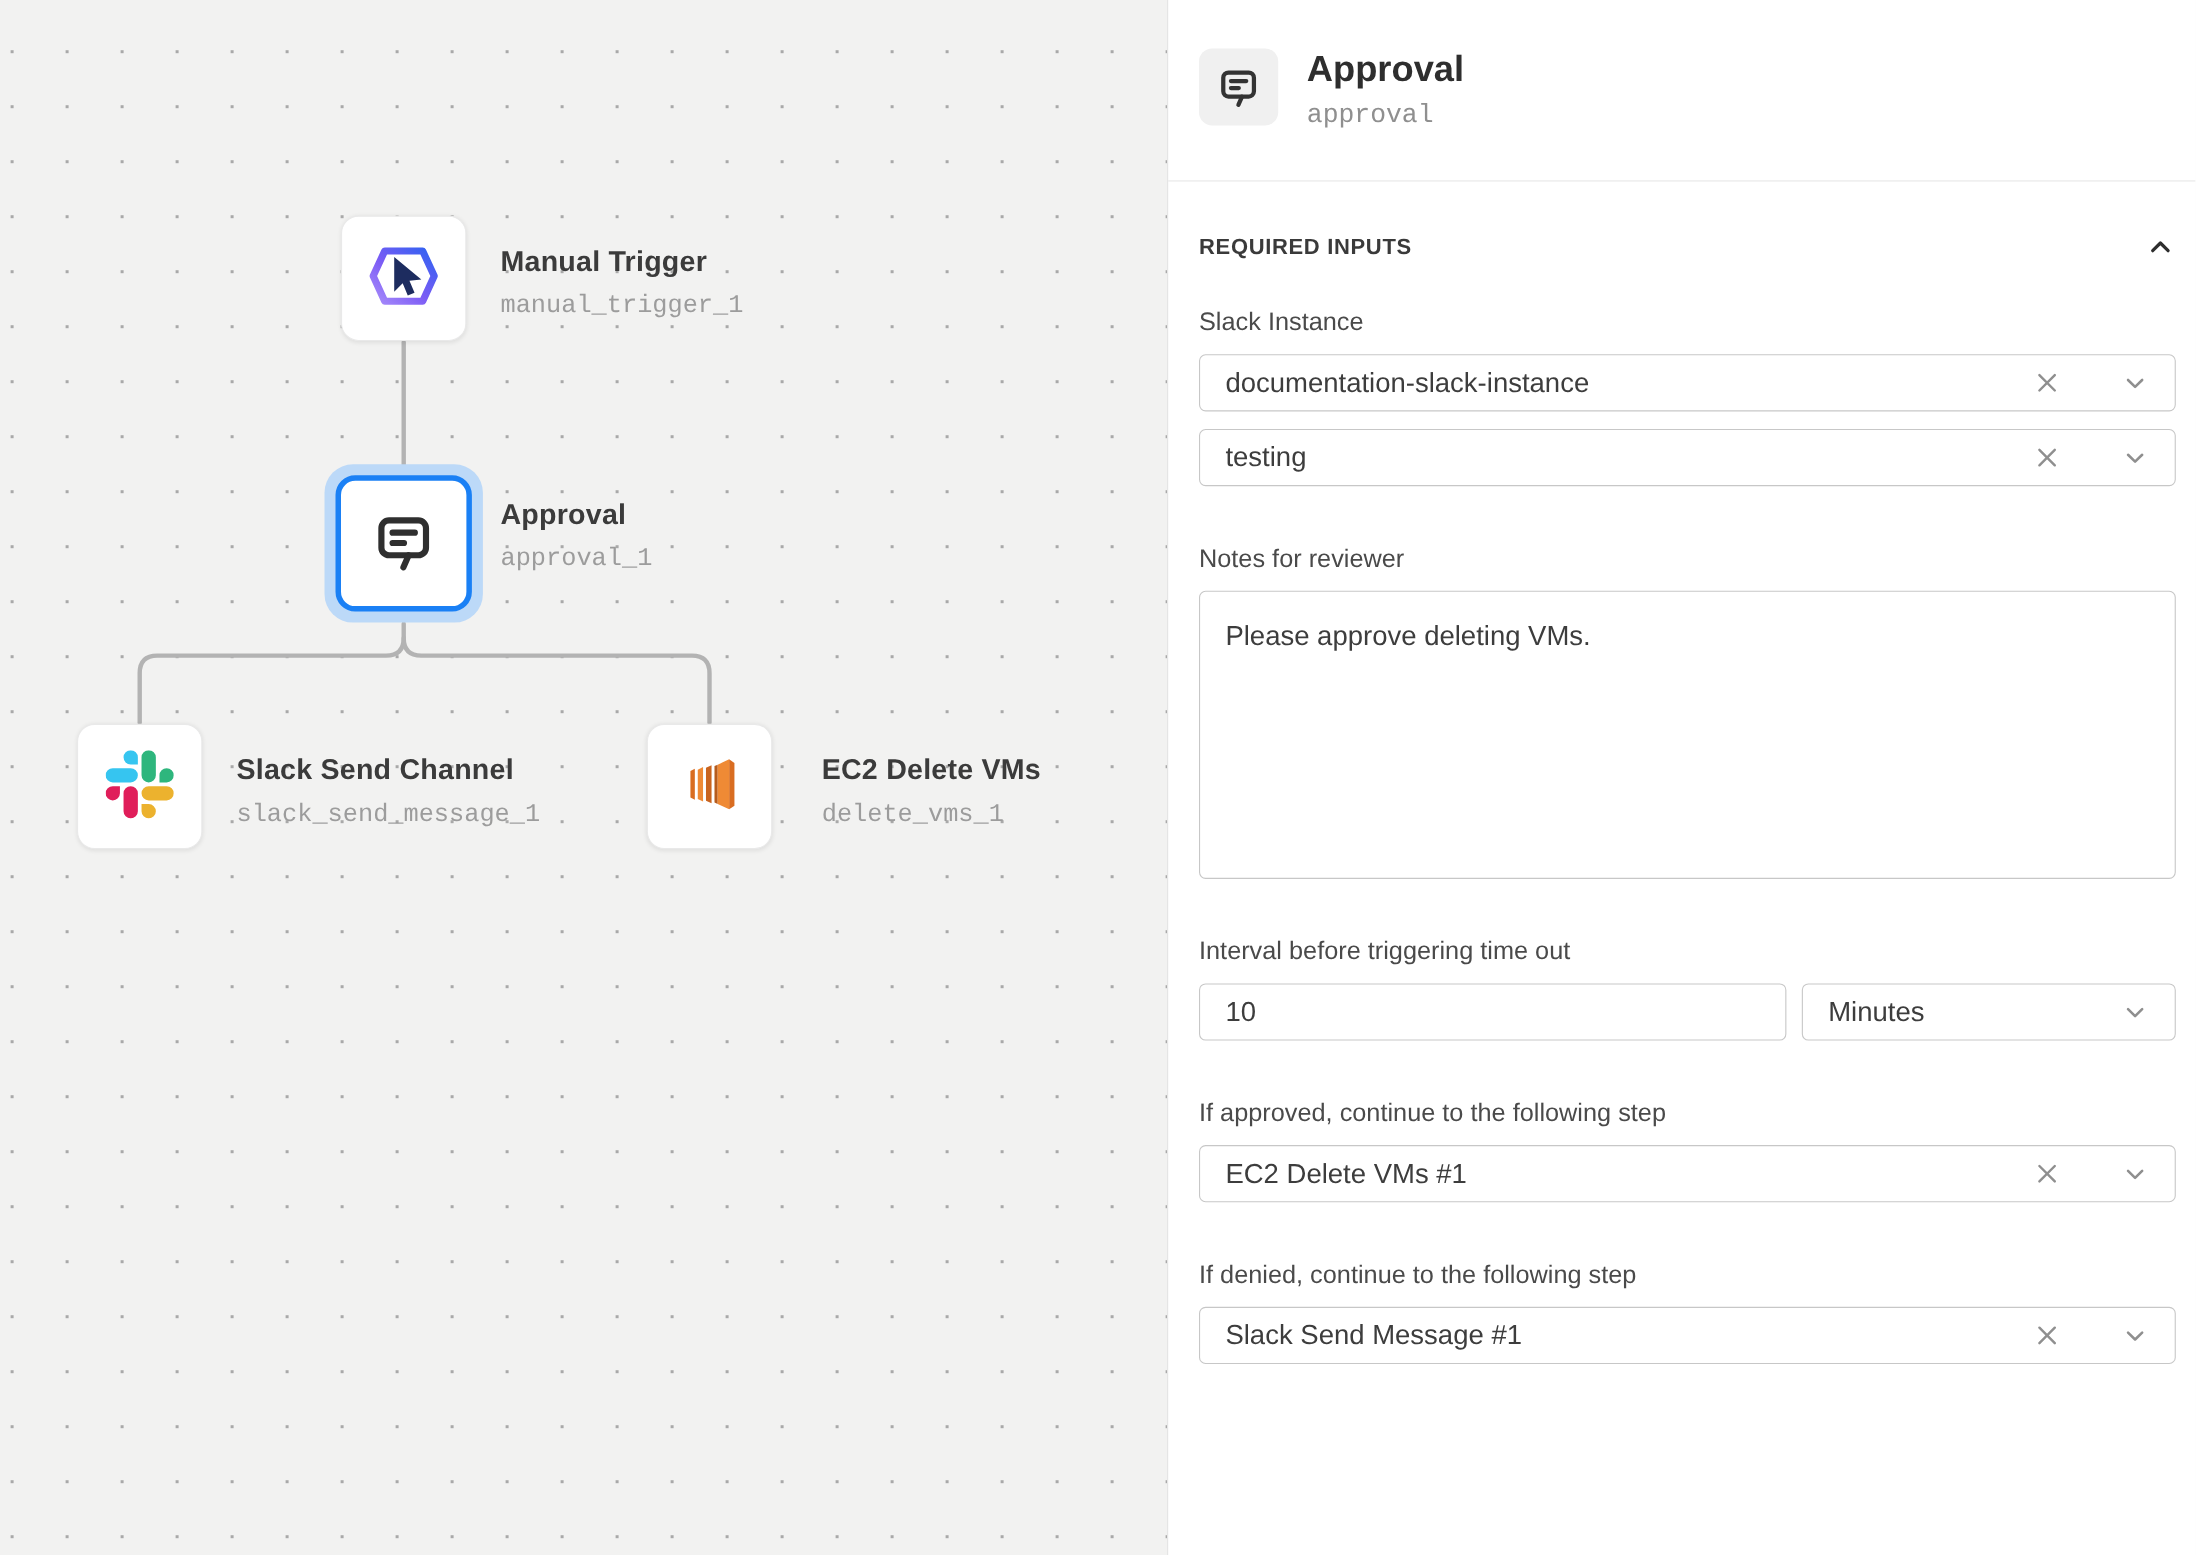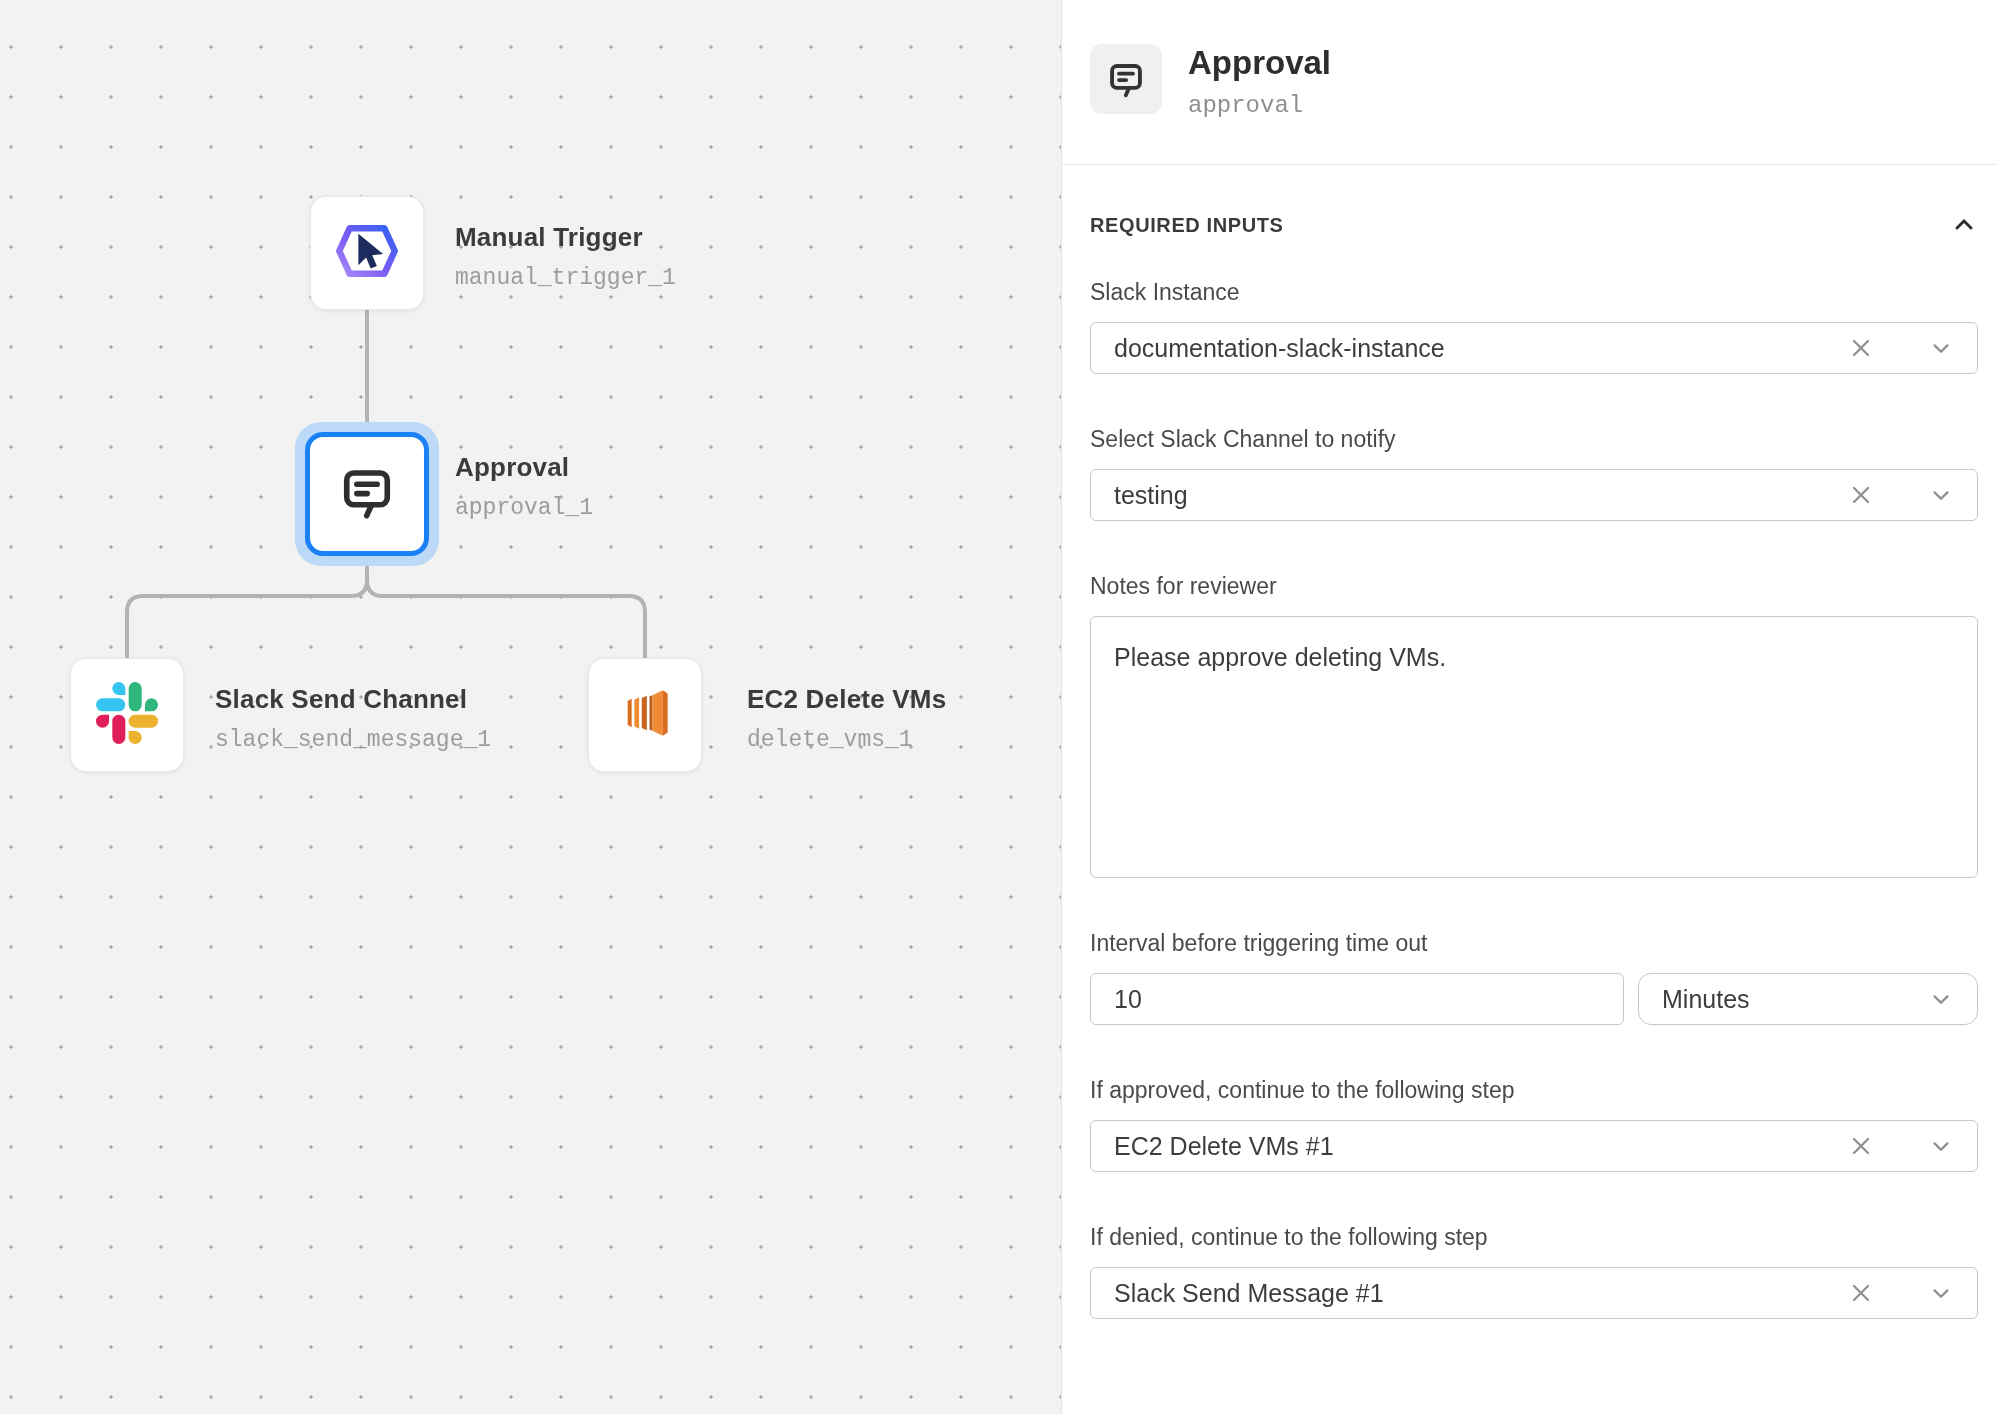--- a/index.html
+++ b/index.html
@@ -49,21 +49,21 @@
   .control .value { flex:1; font-size:25px; color:#3d3d3d; border:none; outline:none;
     background:transparent; font-family:"Liberation Sans",sans-serif; min-width:0; }
   .icon-btn { display:flex; align-items:center; justify-content:center; cursor:pointer; }
   .x-btn { margin-right:52px; }
   .textarea-control { margin-top:16px; height:262px; border:1.5px solid #c7c7c7;
     border-radius:6px; padding:26px 23px; }
   .textarea-control textarea { width:100%; height:100%; border:none; outline:none;
     resize:none; font-size:25px; color:#3d3d3d; font-family:"Liberation Sans",sans-serif; }
   .row { display:flex; gap:14px; }
   .num-box { width:534px; }
-  .unit-box { flex:1;border-radius:13px; }
+  .unit-box { flex:1; }
 </style>
 </head>
 <body>
 
 <div class="stage">
 
   <div class="canvas">
 
     <svg class="edges" width="1061" height="1414">
       <g fill="none" stroke="#b3b3b3" stroke-width="4" stroke-linecap="round">
@@ -180,21 +180,20 @@
               <path d="M6 6 L18 18 M18 6 L6 18"></path>
             </svg>
         </span>
         <span class="icon-btn">
           <svg width="28" height="28" viewBox="0 0 24 24" fill="none" stroke="#8f8f8f" stroke-width="2" stroke-linecap="round" stroke-linejoin="round">
               <path d="M6.5 9.8 L12 15.2 L17.5 9.8"></path>
             </svg>
         </span>
       </div>
 
-      <div class="field-label">Select Slack Channel to notify</div>
       <div class="control">
         <input class="value" readonly="" value="testing" style="">
         <span class="icon-btn x-btn">
           <svg width="28" height="28" viewBox="0 0 24 24" fill="none" stroke="#8f8f8f" stroke-width="1.9" stroke-linecap="round">
               <path d="M6 6 L18 18 M18 6 L6 18"></path>
             </svg>
         </span>
         <span class="icon-btn">
           <svg width="28" height="28" viewBox="0 0 24 24" fill="none" stroke="#8f8f8f" stroke-width="2" stroke-linecap="round" stroke-linejoin="round">
               <path d="M6.5 9.8 L12 15.2 L17.5 9.8"></path>

